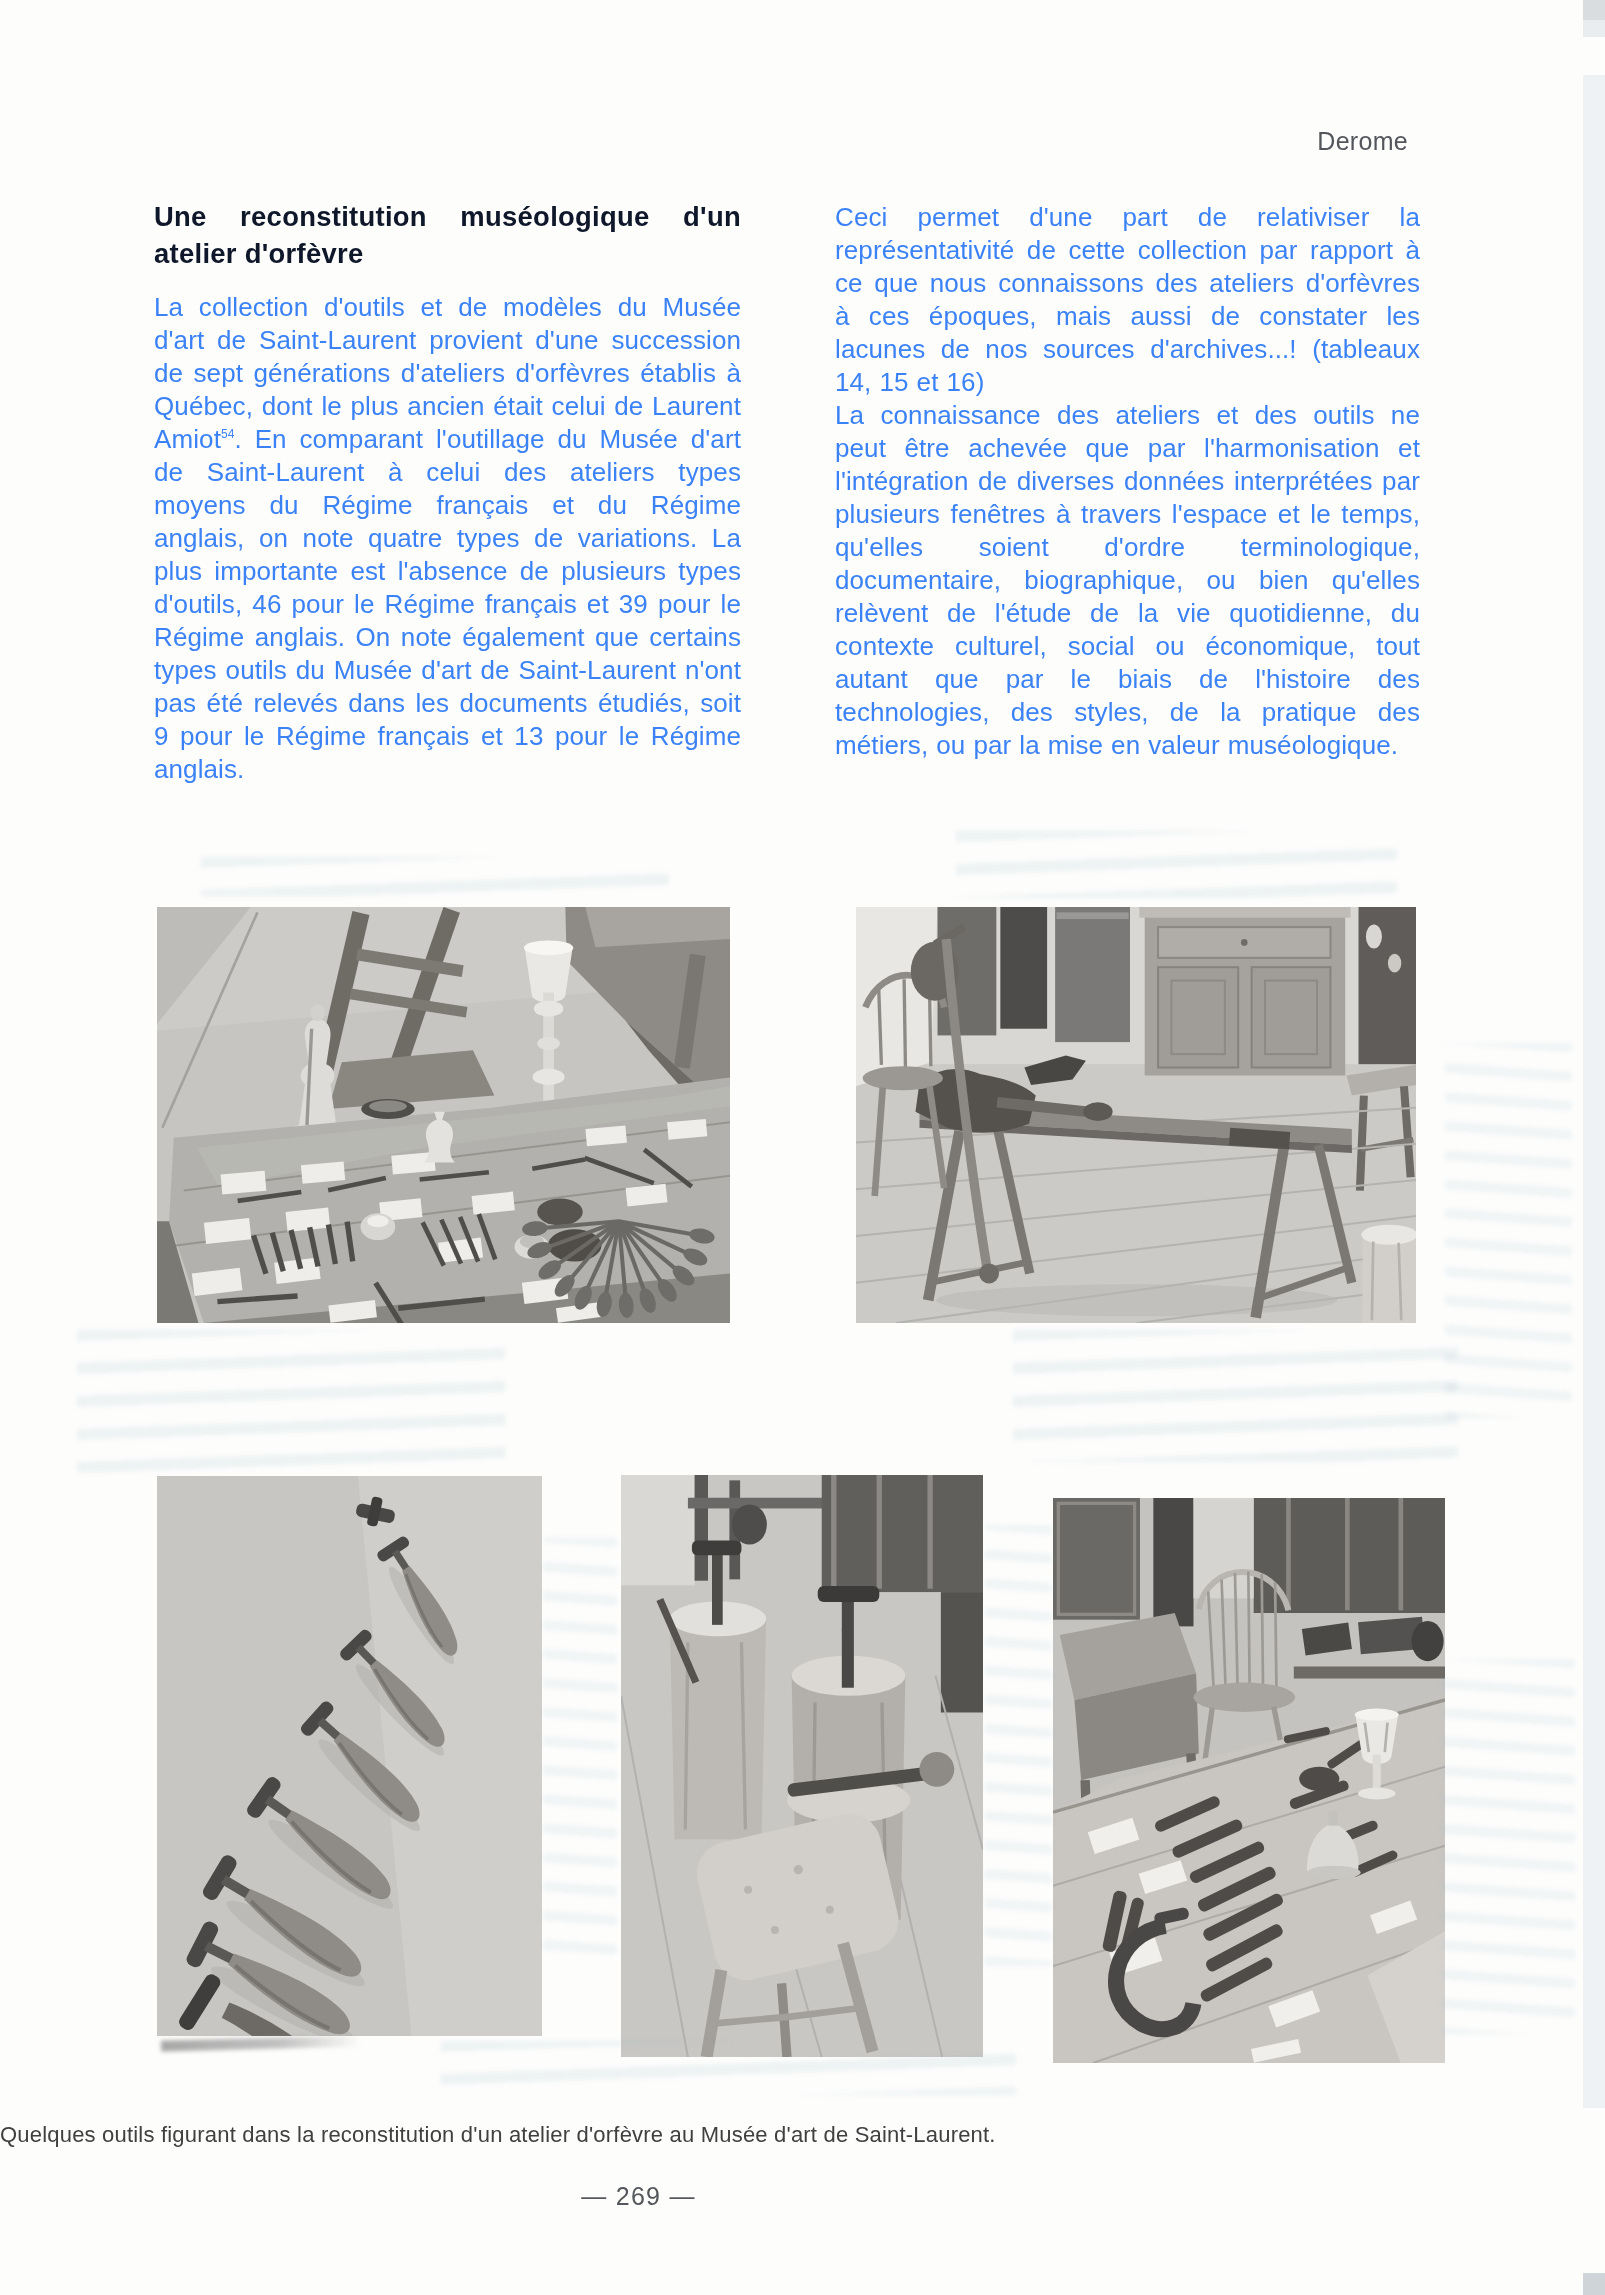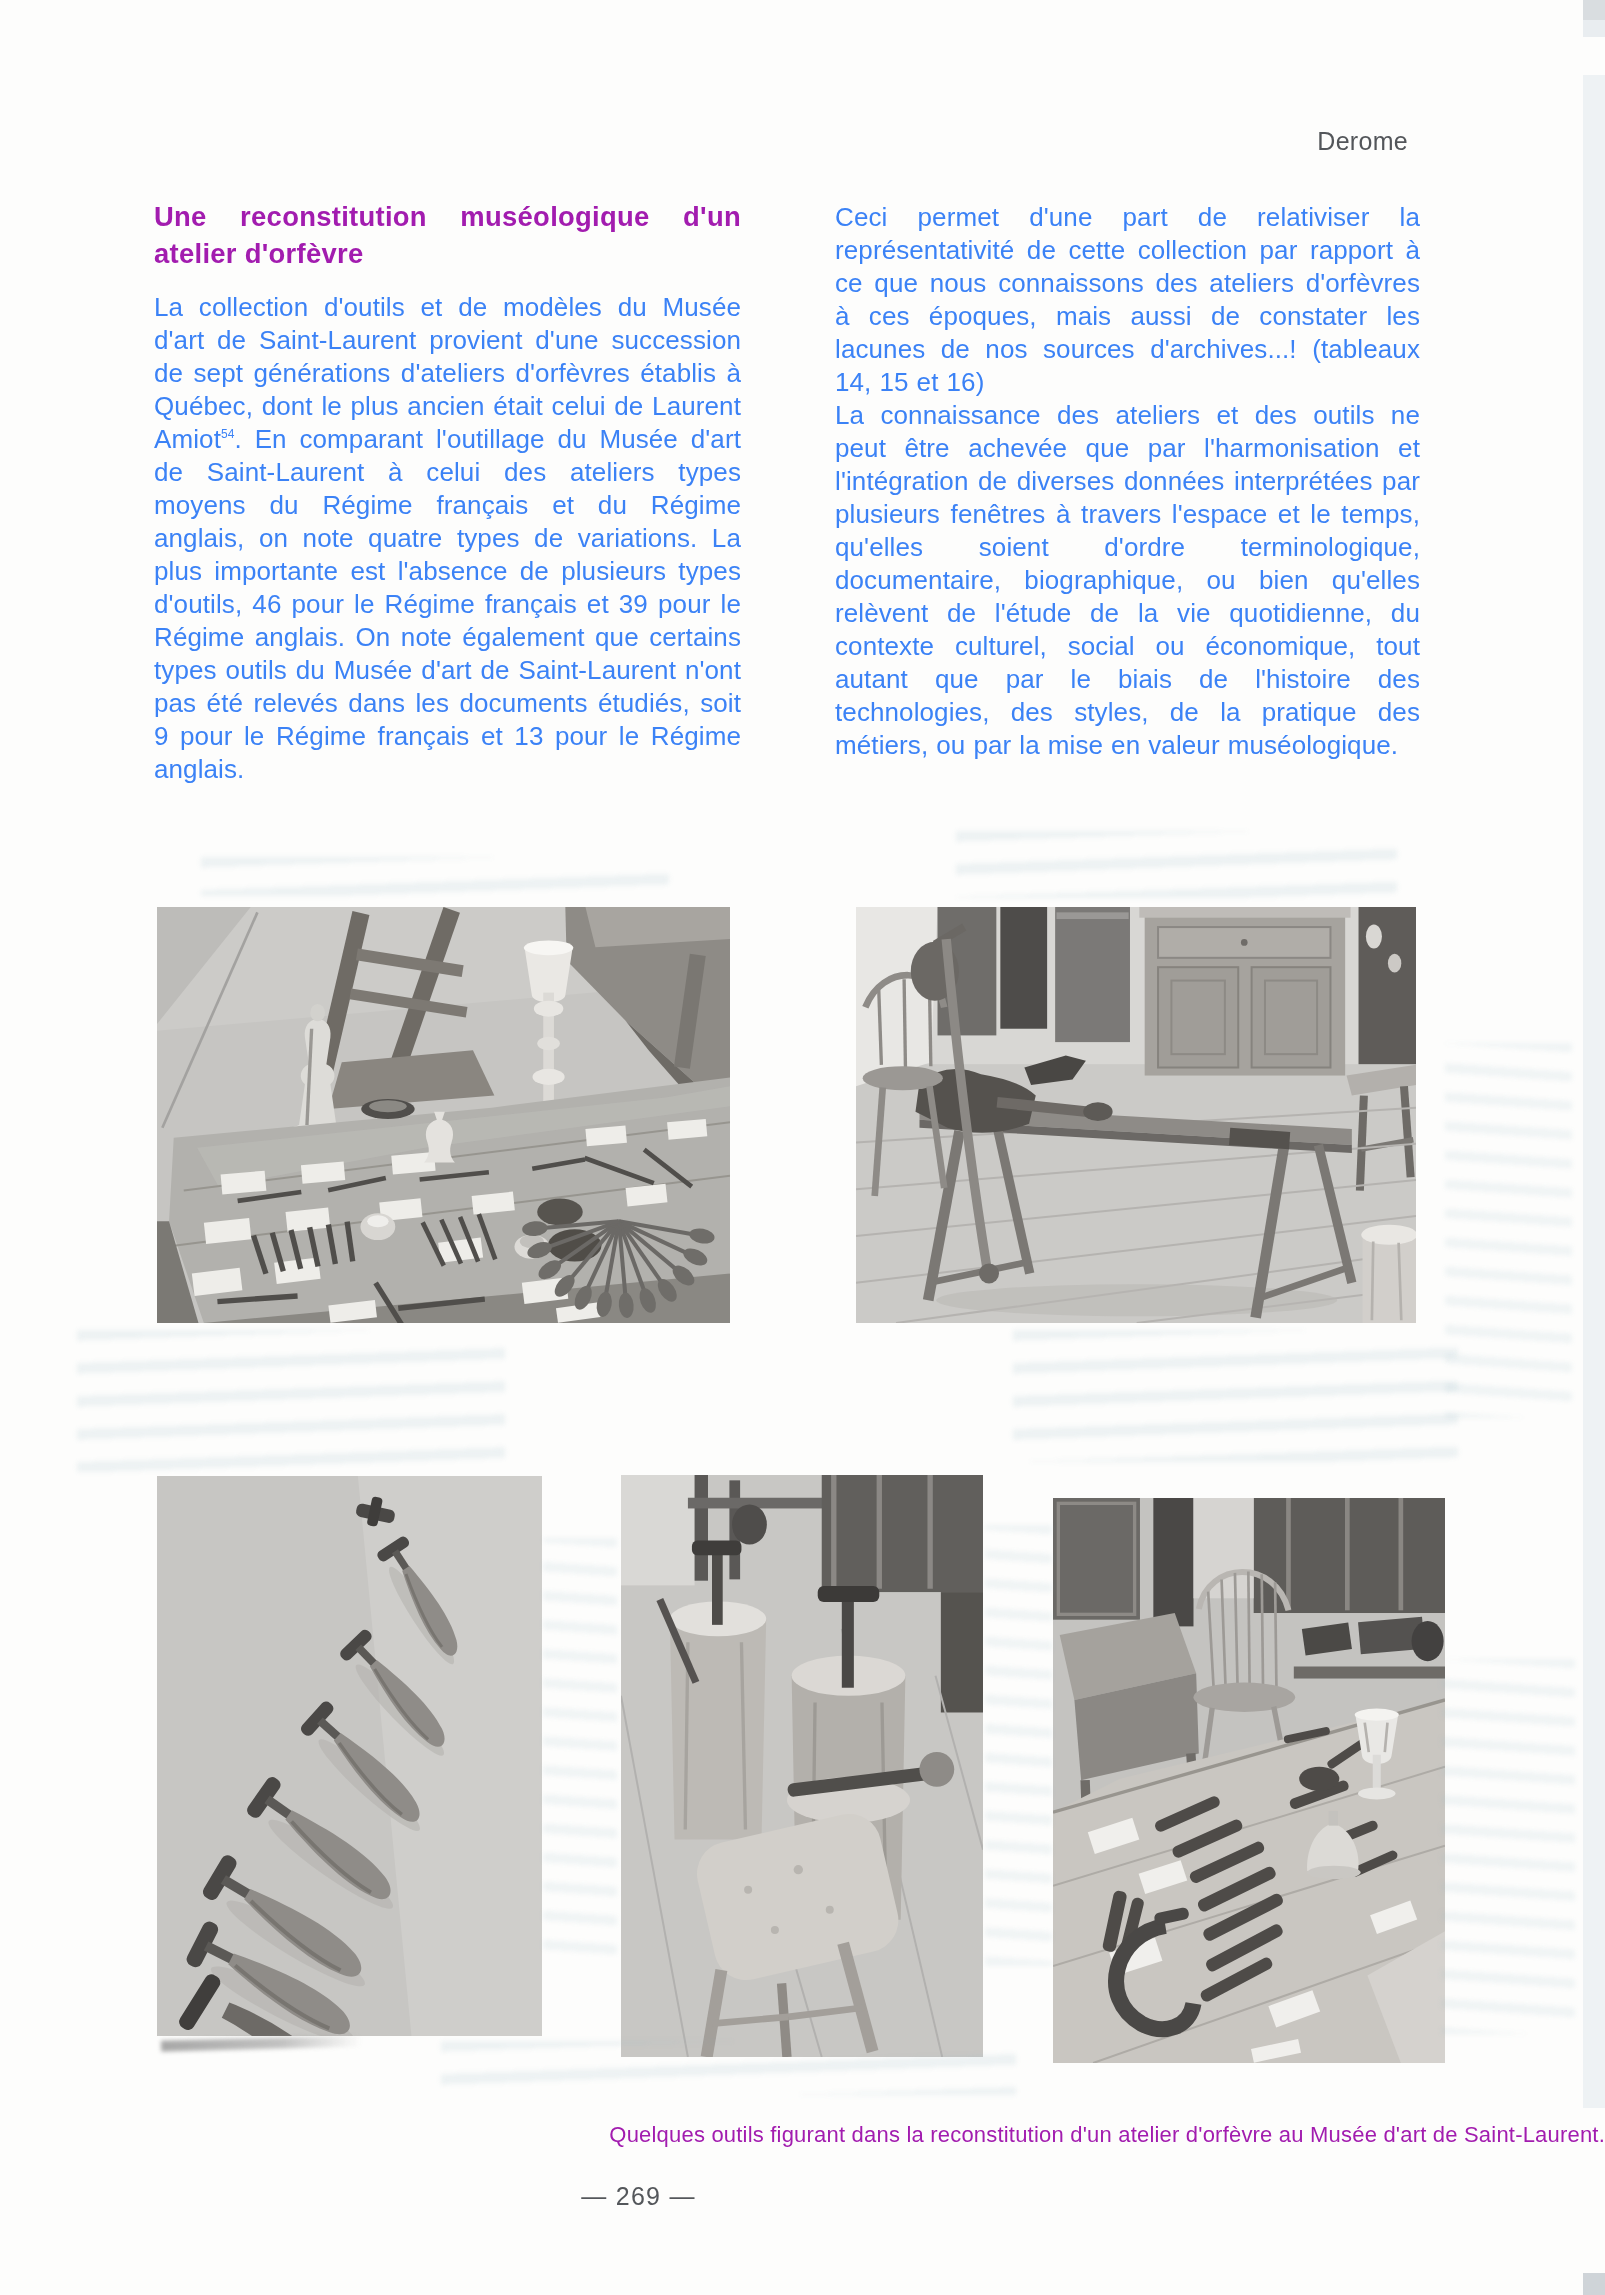--- a/index.html
+++ b/index.html
@@ -10,30 +10,30 @@
   
   .running-head{
     position:absolute;top:127px;right:197px;font-size:25px;color:#53565a;
     letter-spacing:0.3px;
   }
   .col{position:absolute;}
   .col-left{left:154px;top:198px;width:587px;}
   .col-right{left:835px;top:201px;width:585px;}
   .col h2{
     margin:0 0 19px 0;font-size:27.4px;line-height:37px;font-weight:bold;
-    color:#a21caf;text-align:justify;letter-spacing:0.3px;
+    color:#0f172a;text-align:justify;letter-spacing:0.3px;
   }
   .col p{
     margin:0;font-size:26px;line-height:33px;color:#3b82f6;
     text-align:justify;letter-spacing:0.1px;word-spacing:0.7px;
   }
   sup{font-size:12px;line-height:0;}
   .caption{
-    position:absolute;left:0;top:2122px;width:1605px;text-align:right;
-    font-size:22px;color:#a21caf;letter-spacing:0.2px;
+    position:absolute;left:0;top:2122px;width:1605px;text-align:left;
+    font-size:22px;color:#404040;letter-spacing:0.2px;
   }
   .page-number{
     position:absolute;left:0;top:2182px;width:1277px;text-align:center;
     font-size:25px;color:#54575b;letter-spacing:1.3px;
   }
   
   .photo{position:absolute;margin:0;overflow:hidden;background:#c6c5c2;}
   .photo svg{display:block;width:100%;height:100%;}
   .photo-a{left:157px;top:907px;width:573px;height:416px;}
   .photo-b{left:856px;top:907px;width:560px;height:416px;}

